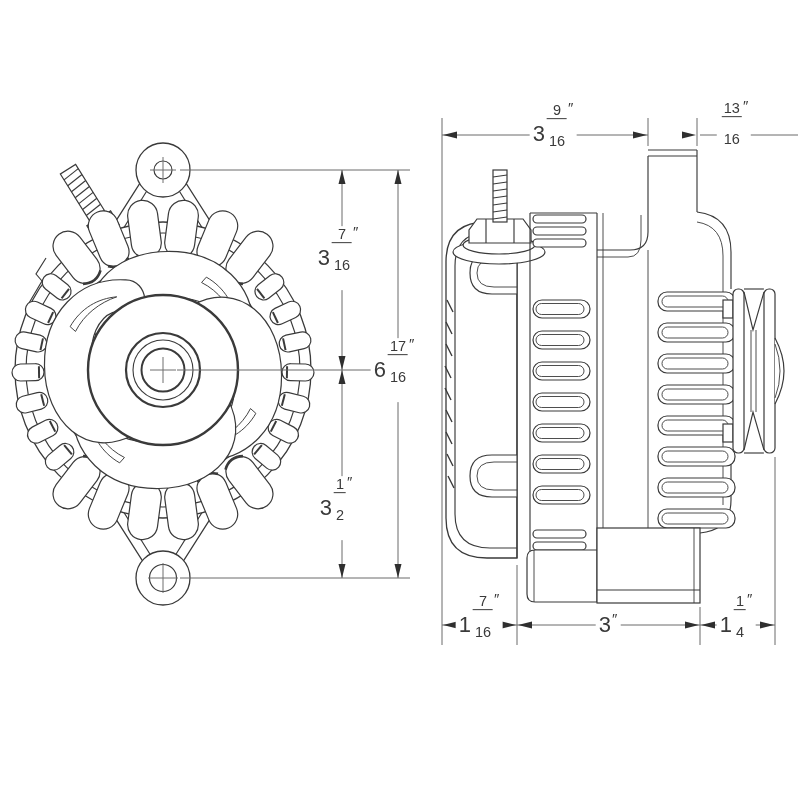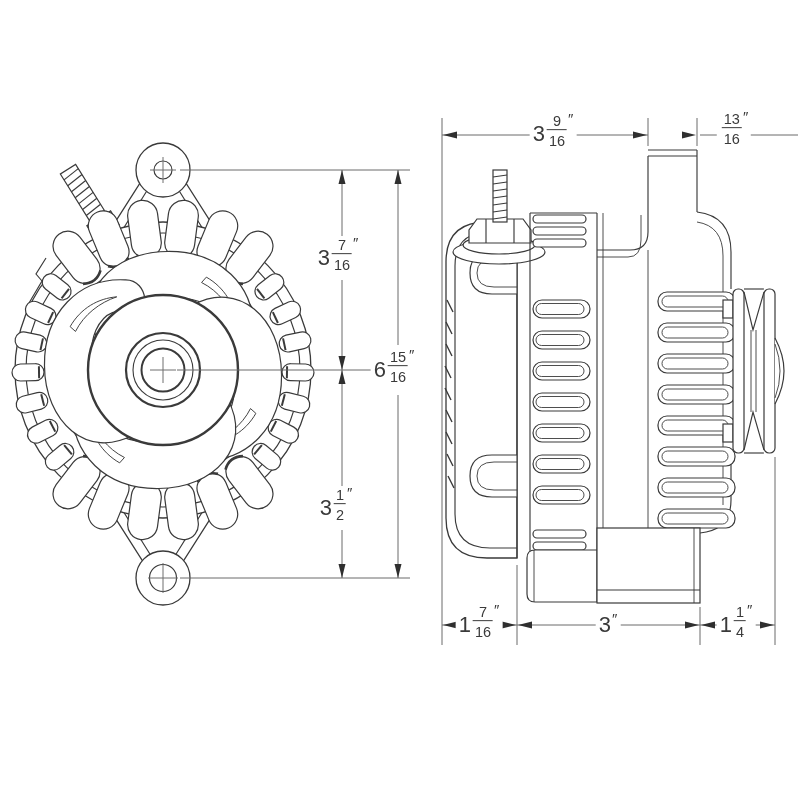--- a/index.html
+++ b/index.html
@@ -29,21 +29,21 @@
   .arr{fill:#2f2f2f;stroke:none}
   .hatch{stroke:var(--line);stroke-width:1.4;fill:none}
 
   
   .labels{position:absolute;left:0;top:0;width:800px;height:800px;}
   .dim{position:absolute;transform:translate(-50%,-50%);display:inline-flex;align-items:center;
        background:var(--background);padding:1px 3px;line-height:1;color:var(--text);white-space:nowrap;}
   .whole{font-size:22px;}
   .frac{display:inline-flex;flex-direction:column;align-items:center;font-size:14.5px;line-height:1.06;margin-left:2px;}
   .fnum{padding:0 2px;}
-  .fden{border-top:1.5px solid var(--text);padding:4px 2px;}
+  .fden{border-top:1.5px solid var(--text);padding:15px 2px;}
   .unit{font-size:15px;align-self:flex-start;margin-top:-3px;margin-left:1px;}
 </style>
 </head>
 <body>
 
 <div class="canvas">
 
 <svg width="800" height="800" viewBox="0 0 800 800">
   <defs>
 
@@ -321,21 +321,21 @@
     <span class="frac">
       <span class="fnum">7</span>
       <span class="fden">16</span>
     </span>
     <span class="unit">″</span>
   </div>
 
   <div class="dim" style="left:394px;top:370px">
     <span class="whole">6</span>
     <span class="frac">
-      <span class="fnum">15</span>
+      <span class="fnum">17</span>
       <span class="fden">16</span>
     </span>
     <span class="unit">″</span>
   </div>
 
   <div class="dim" style="left:336px;top:508px">
     <span class="whole">3</span>
     <span class="frac">
       <span class="fnum">1</span>
       <span class="fden">2</span>

